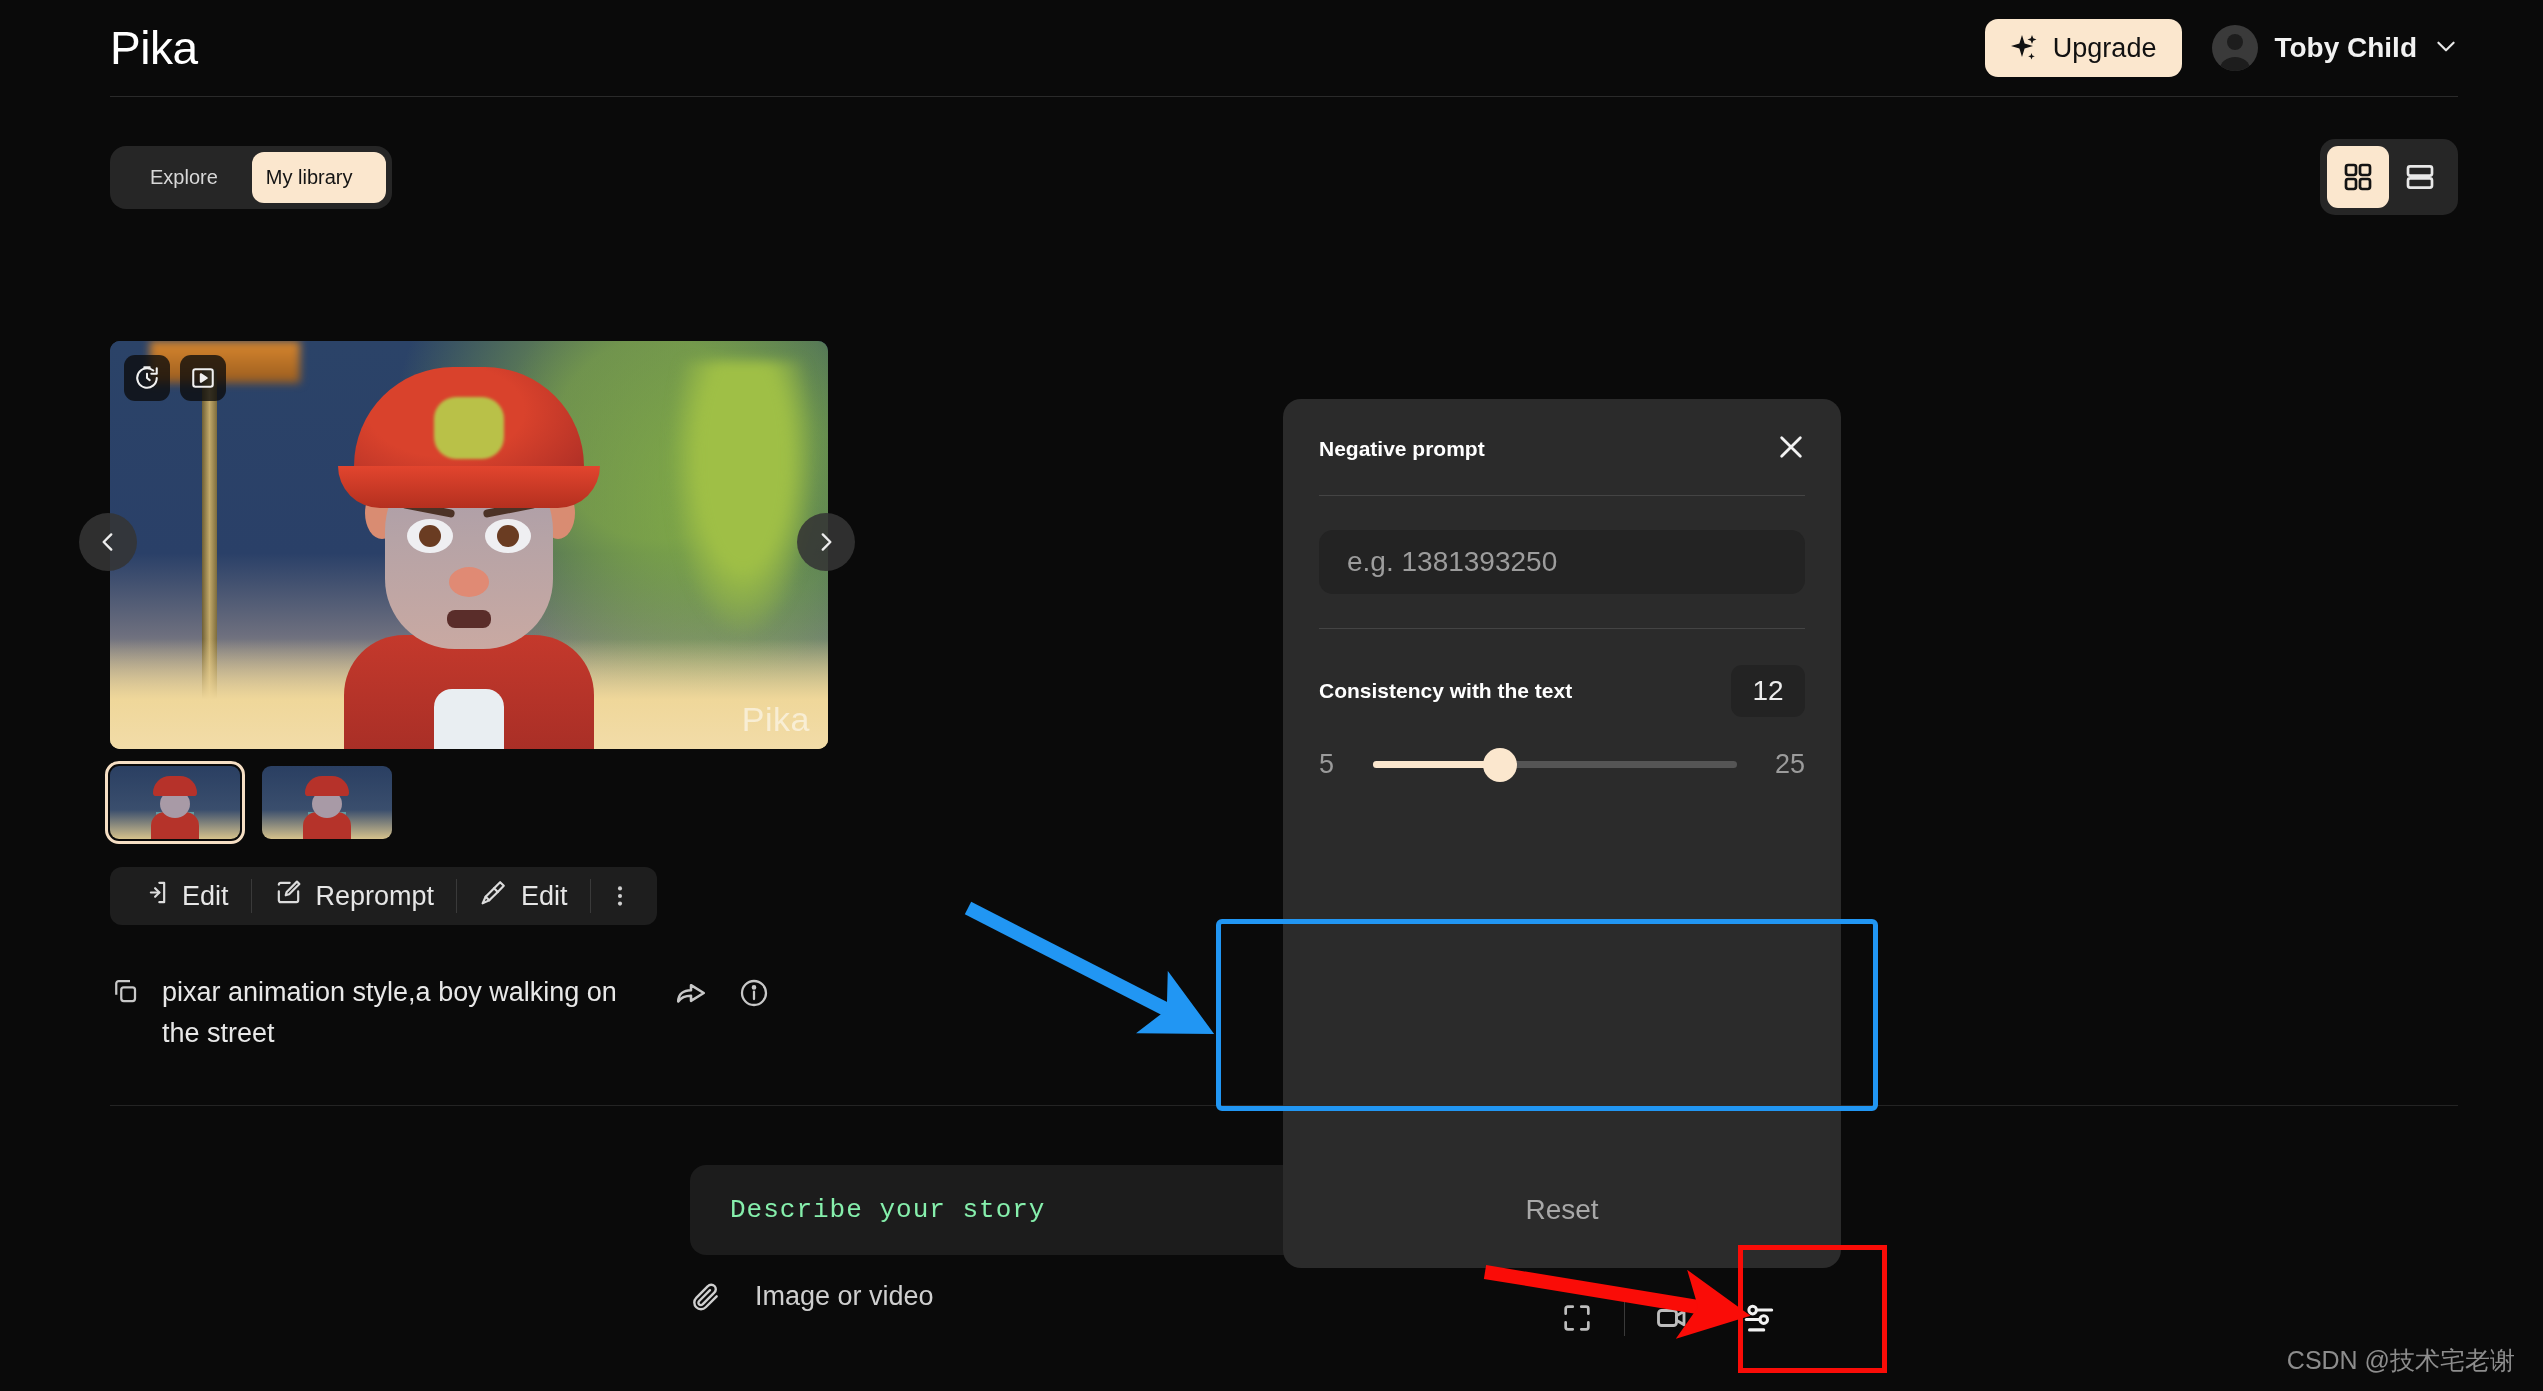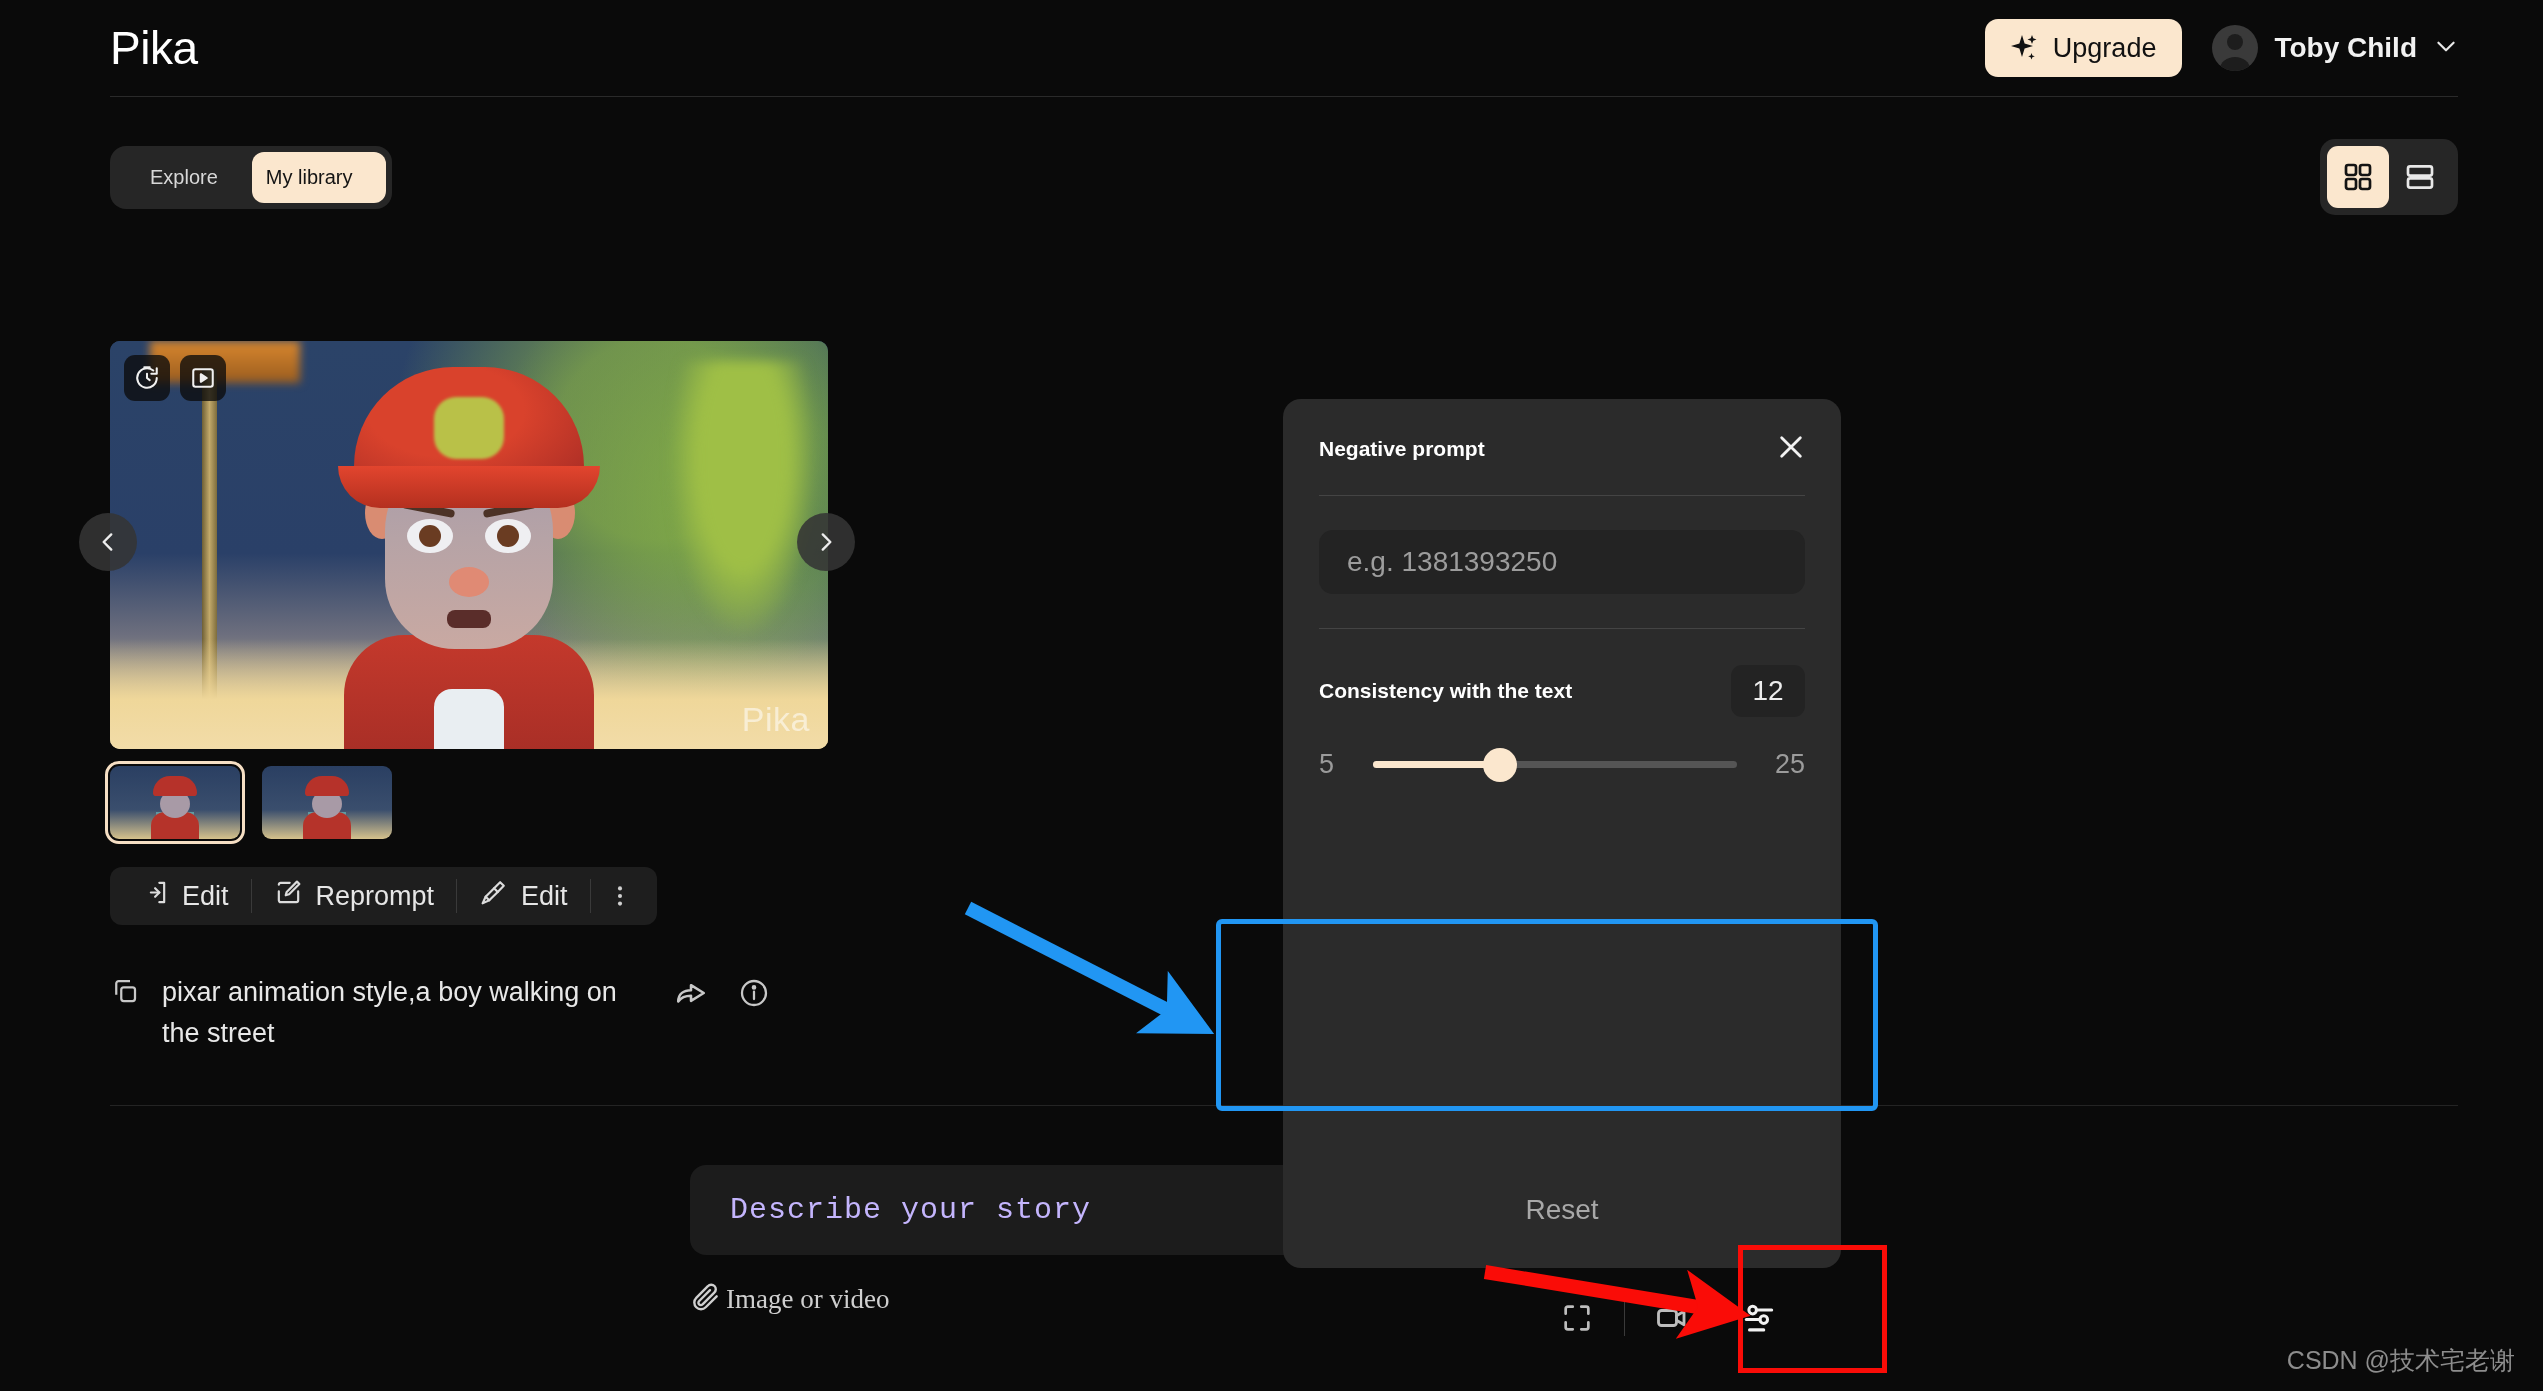--- a/index.html
+++ b/index.html
@@ -252,26 +252,26 @@
   }
 
   
   .composer { position: absolute; left: 690px; top: 1165px; width: 1200px; }
   .composer-input {
     width: 905px; height: 90px; background: #1c1c1c; border-radius: 16px;
     display: flex; align-items: center; padding: 0 40px;
   }
   .composer-placeholder {
     font-family: "Liberation Mono", "DejaVu Sans Mono", monospace;
-    font-size: 30px; color: #c4b5fd; letter-spacing: 1px;
+    font-size: 26px; color: #86efac; letter-spacing: 1px;
   }
   .composer-row2 {
     margin-top: 26px; display: flex; align-items: center; gap: 16px;
   }
-  .attach { display: flex; align-items: center; gap: 4px; cursor: pointer; font-family: Liberation Serif, serif; }
+  .attach { display: flex; align-items: flex-start; gap: 33px; cursor: pointer; }
   .attach-label { font-size: 27px; color: #cfcfcf; }
 
   .bottom-tools {
     position: absolute; left: 1540px; top: 1288px;
     display: flex; align-items: center; gap: 0;
   }
   .btool { width: 74px; height: 60px; display: flex; align-items: center; justify-content: center; cursor: pointer; }
   .btool-sep { width: 1px; height: 36px; background: #3a3a3a; margin: 0 10px; }
 
   

